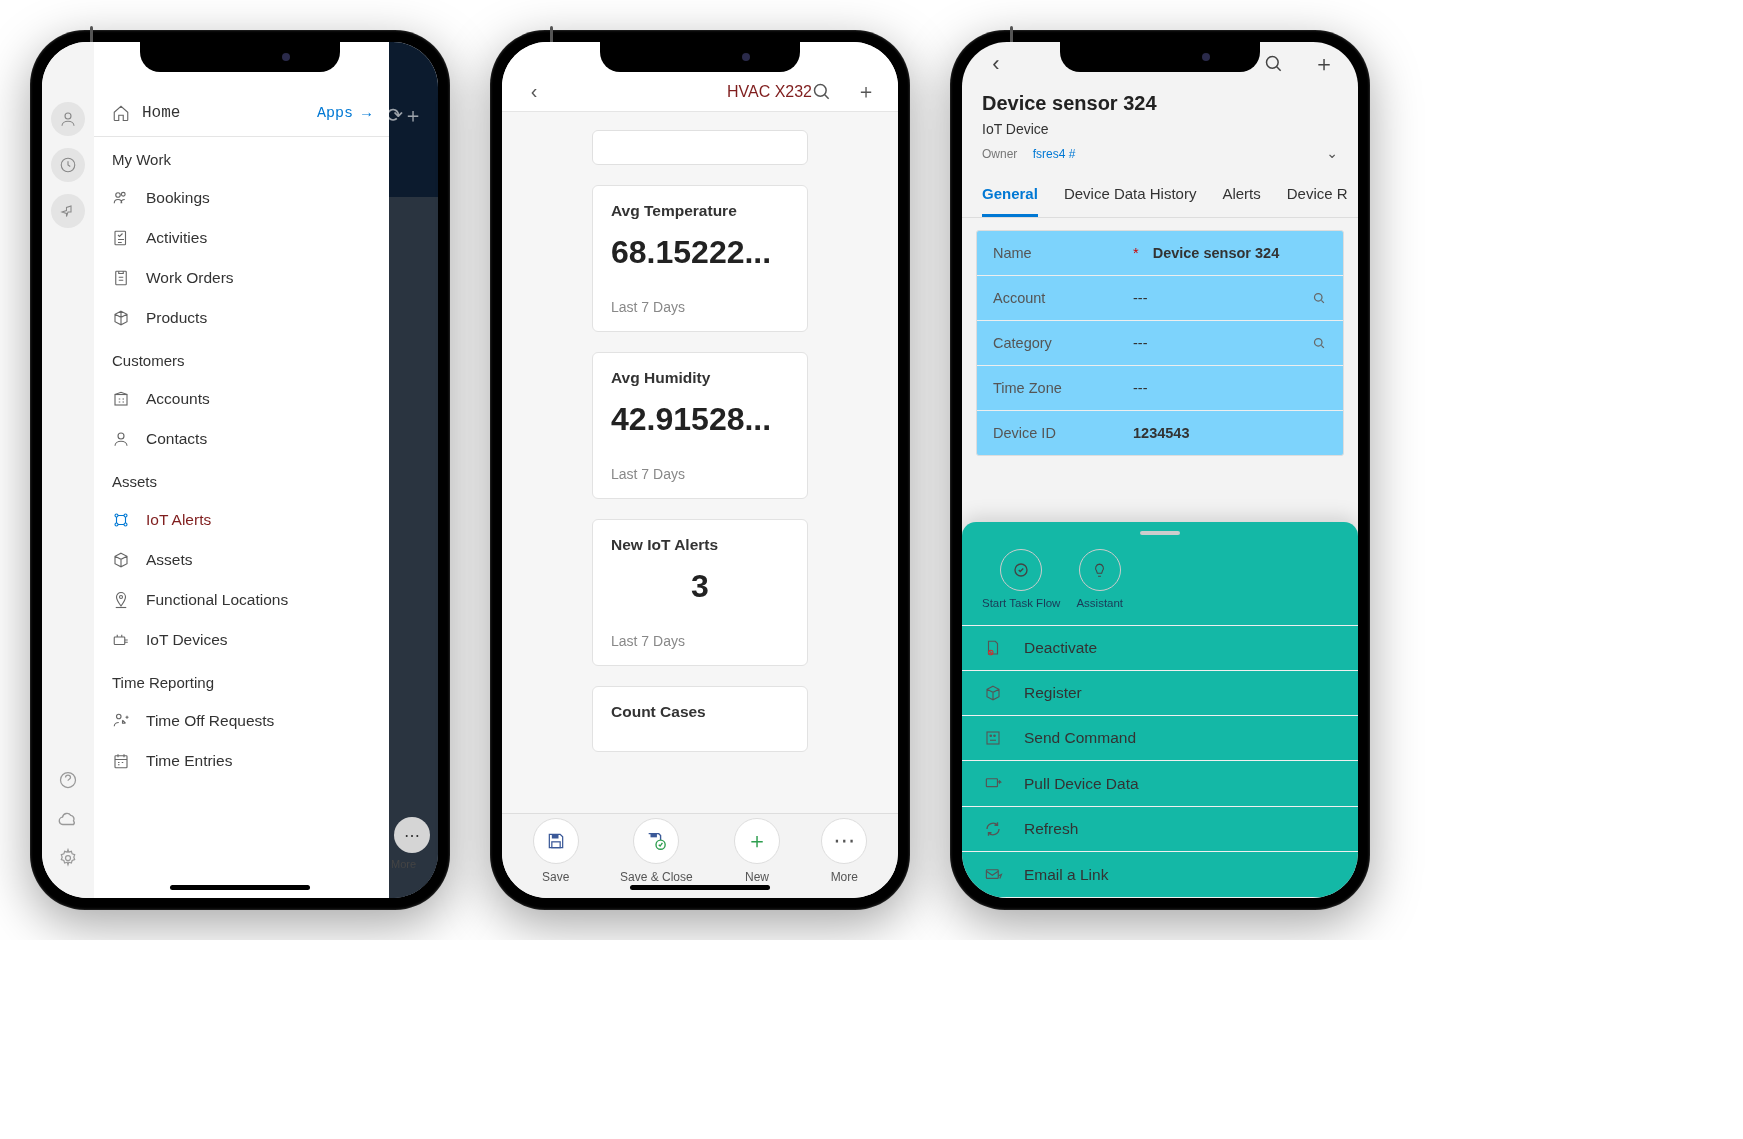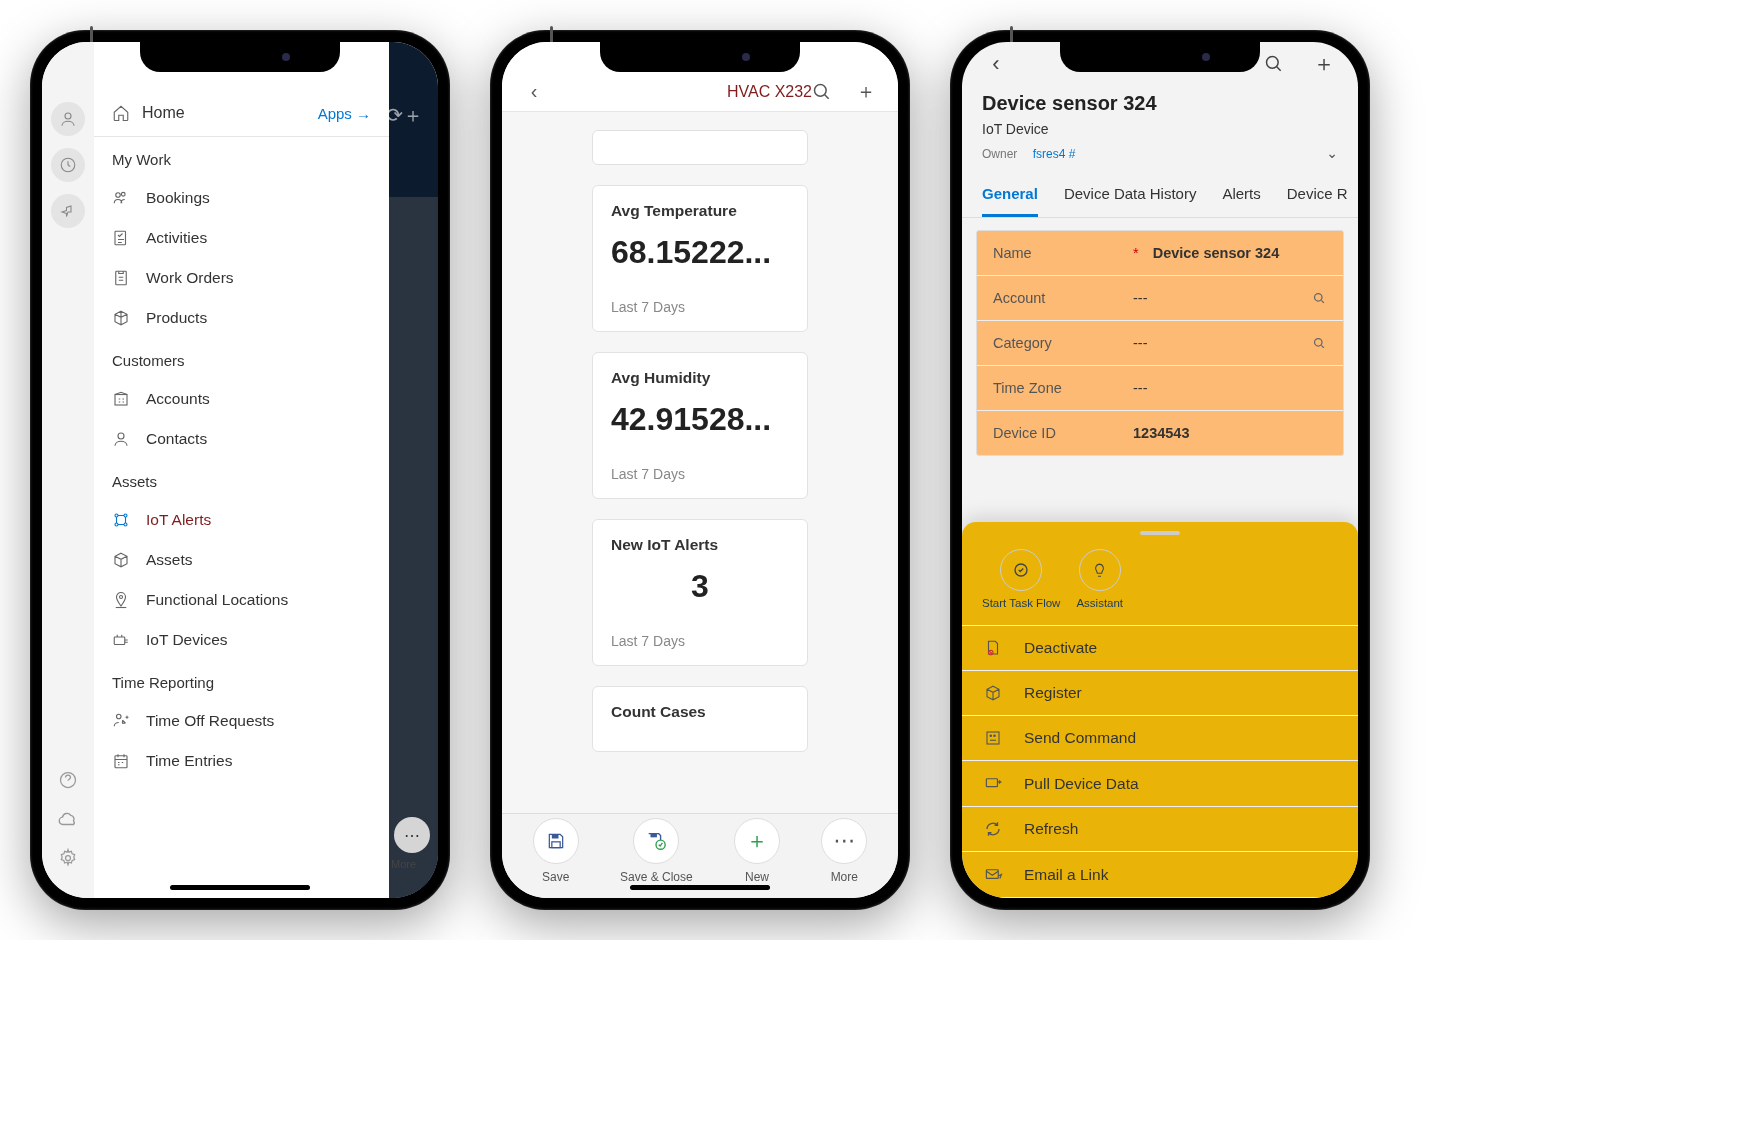--- a/index.html
+++ b/index.html
@@ -11,21 +11,21 @@
     .notch { position: absolute; top: 0; left: 50%; transform: translateX(-50%); width: 200px; height: 30px; background: #000; border-radius: 0 0 20px 20px; z-index: 100; }
     .notch::after { content: ''; position: absolute; right: 50px; top: 11px; width: 8px; height: 8px; background: #2a2a4a; border-radius: 50%; }
     .home-ind { position: absolute; bottom: 8px; left: 50%; transform: translateX(-50%); width: 140px; height: 5px; background: #000; border-radius: 3px; z-index: 100; }
 
     
     .p1-left { position: absolute; left: 0; top: 0; width: 52px; height: 100%; background: #f4f4f4; display: flex; flex-direction: column; align-items: center; padding-top: 60px; gap: 12px; }
     .p1-left-bottom { position: absolute; bottom: 30px; display: flex; flex-direction: column; gap: 18px; align-items: center; }
     .circ { width: 34px; height: 34px; border-radius: 50%; background: #e4e4e4; display: flex; align-items: center; justify-content: center; font-size: 17px; color: #666; cursor: pointer; }
     .p1-left .simple { font-size: 18px; color: #888; cursor: pointer; }
     .p1-menu { position: absolute; left: 52px; top: 0; width: 295px; height: 100%; background: #fff; overflow-y: auto; padding: 48px 0 20px; }
-    .p1-top { display: flex; align-items: center; padding: 14px 18px; border-bottom: 1px solid #e5e5e5; }
+    .p1-top { display: flex; align-items: center; padding: 14px 18px; border-bottom: 1px solid #e5e5e5; font-family: Liberation Mono, monospace; }
     .p1-top-label { flex: 1; font-size: 16px; color: #333; margin-left: 12px; }
     .p1-apps { color: #0078d4; font-size: 15px; font-weight: 500; }
     .sect-hd { padding: 14px 18px 10px; font-size: 15px; color: #333; }
     .nav-item { display: flex; align-items: center; padding: 11px 18px; gap: 14px; cursor: pointer; font-size: 15.5px; color: #333; }
     .nav-item.active { color: #7f1d1d; }
     .nav-ico { width: 20px; font-size: 17px; text-align: center; color: #666; }
     .nav-item.active .nav-ico { color: #0078d4; }
     .p1-dark { position: absolute; left: 347px; right: 0; top: 0; bottom: 0; background: #0c1b2e; }
     .p1-dark-top { height: 155px; display: flex; justify-content: flex-end; padding: 55px 15px 0; gap: 0; }
     .p1-dark-ico { width: 36px; height: 36px; display: flex; align-items: center; justify-content: center; color: #fff; font-size: 20px; opacity: .6; }
@@ -60,29 +60,29 @@
     .p3-title { font-size: 20px; font-weight: 700; padding: 6px 20px 2px; color: #222; }
     .p3-sub { font-size: 14px; padding: 4px 20px 6px; color: #333; }
     .p3-owner { padding: 2px 20px 14px; font-size: 12px; display: flex; justify-content: space-between; align-items: flex-end; }
     .p3-owner-lbl { color: #777; }
     .p3-owner-v { color: #0078d4; margin-left: 12px; }
     .p3-chev { color: #555; font-size: 14px; }
     .p3-tabs { display: flex; gap: 26px; padding: 0 20px; border-bottom: 1px solid #ddd; overflow: hidden; white-space: nowrap; }
     .p3-tab { padding: 10px 0 12px; font-size: 15px; color: #333; cursor: pointer; }
     .p3-tab.active { color: #0078d4; font-weight: 600; border-bottom: 3px solid #0078d4; }
     .p3-form { padding: 12px 14px; }
-    .p3-card { background: #fdba74; border: 1px solid #ddd; border-radius: 3px; }
+    .p3-card { background: #7dd3fc; border: 1px solid #ddd; border-radius: 3px; }
     .p3-row { display: flex; align-items: center; padding: 14px 16px; border-bottom: 1px solid #eee; font-size: 14.5px; }
     .p3-row:last-child { border-bottom: none; }
     .p3-row-lbl { width: 140px; color: #555; }
     .p3-req { color: #c00; margin-right: 14px; }
     .p3-row-v { flex: 1; color: #333; }
     .p3-row-v.bold { font-weight: 600; }
     .p3-row-ico { color: #666; font-size: 15px; }
-    .p3-sheet { position: absolute; bottom: 0; left: 0; right: 0; background: #eab308; border-radius: 14px 14px 0 0; box-shadow: 0 -4px 20px rgba(0,0,0,.15); }
+    .p3-sheet { position: absolute; bottom: 0; left: 0; right: 0; background: #14b8a6; border-radius: 14px 14px 0 0; box-shadow: 0 -4px 20px rgba(0,0,0,.15); }
     .p3-handle { width: 40px; height: 4px; background: #ccc; border-radius: 2px; margin: 9px auto 6px; }
     .p3-top-acts { display: flex; gap: 16px; padding: 8px 20px 16px; border-bottom: 1px solid #eee; }
     .p3-ta { display: flex; flex-direction: column; align-items: center; gap: 6px; cursor: pointer; }
     .p3-ta-circ { width: 42px; height: 42px; border-radius: 50%; border: 1px solid #ccc; display: flex; align-items: center; justify-content: center; font-size: 17px; color: #444; }
     .p3-ta-lbl { font-size: 11.5px; color: #1b3a57; }
     .p3-act { display: flex; align-items: center; gap: 18px; padding: 13px 22px; border-bottom: 1px solid #f0f0f0; cursor: pointer; font-size: 15.5px; color: #333; }
     .p3-act-ico { width: 22px; text-align: center; font-size: 17px; color: #555; }
     
     svg { display: block; }
   </style>

